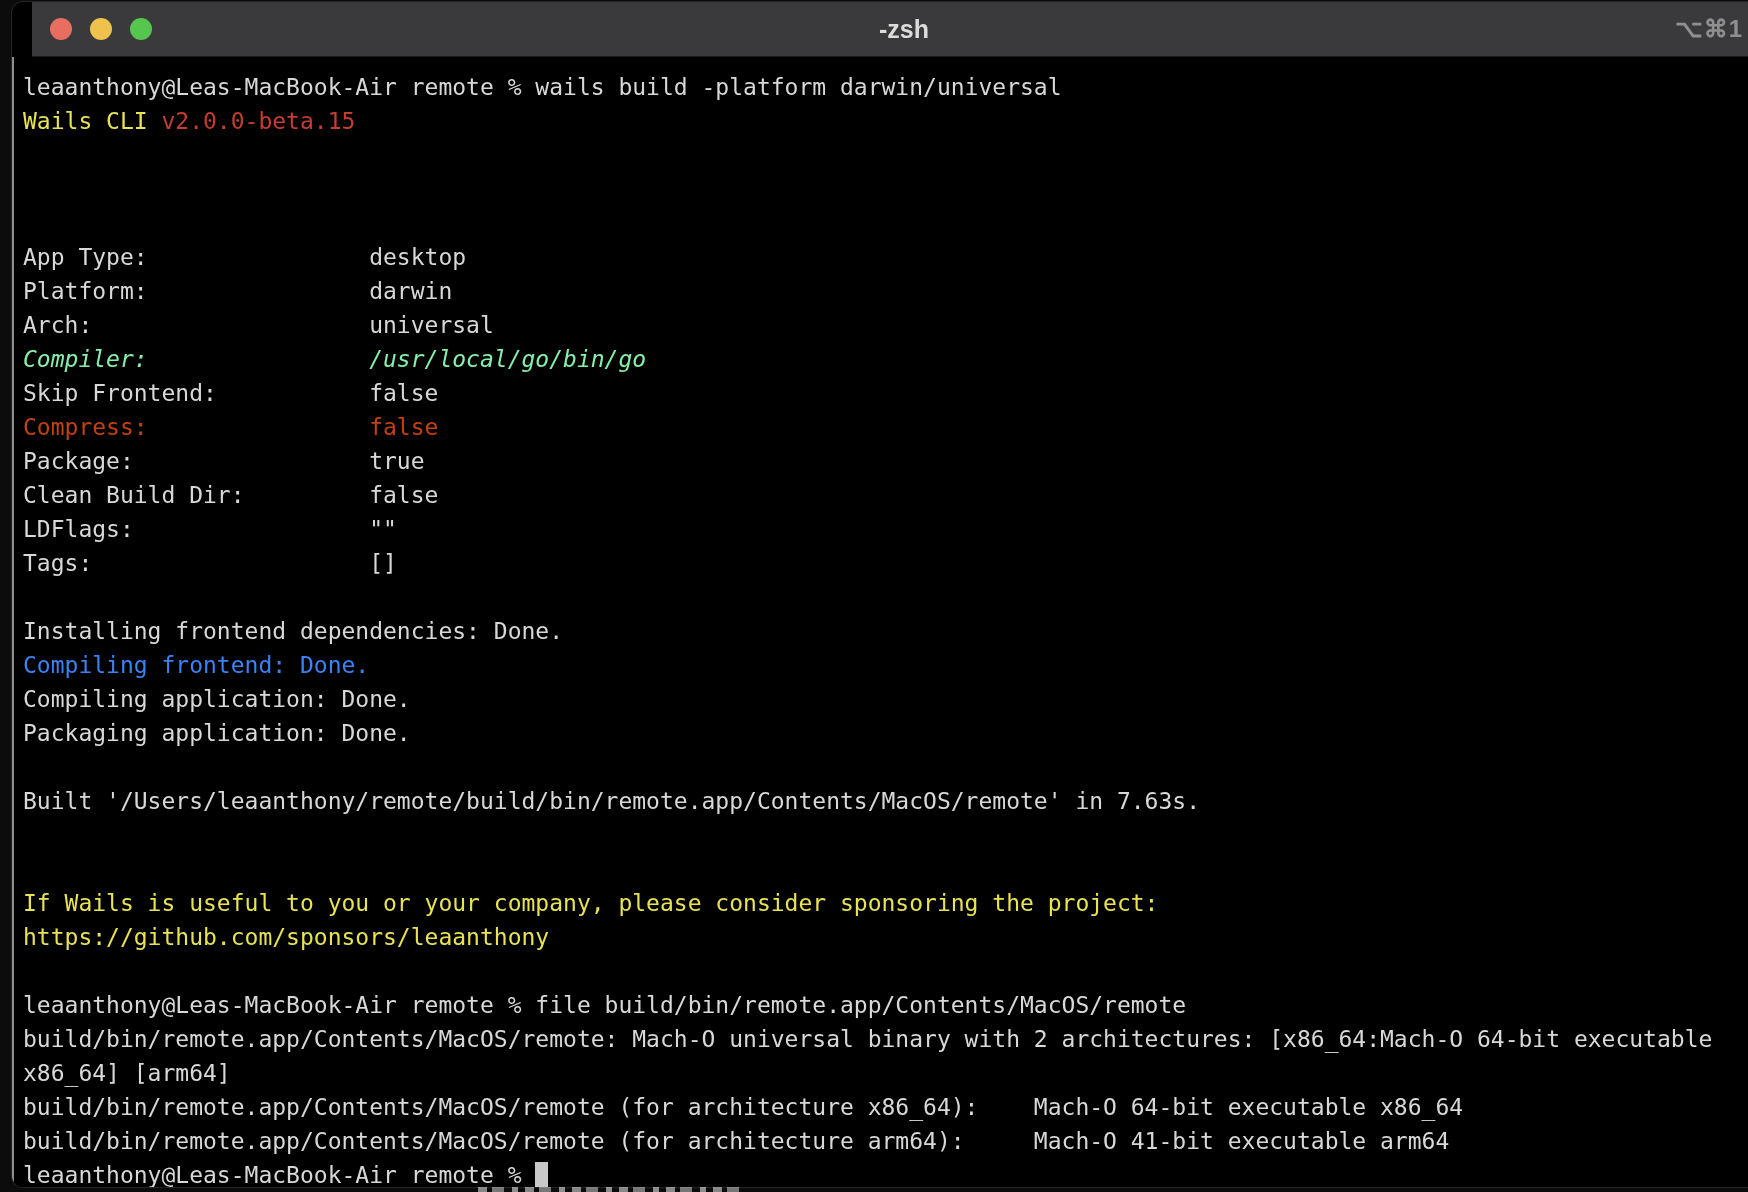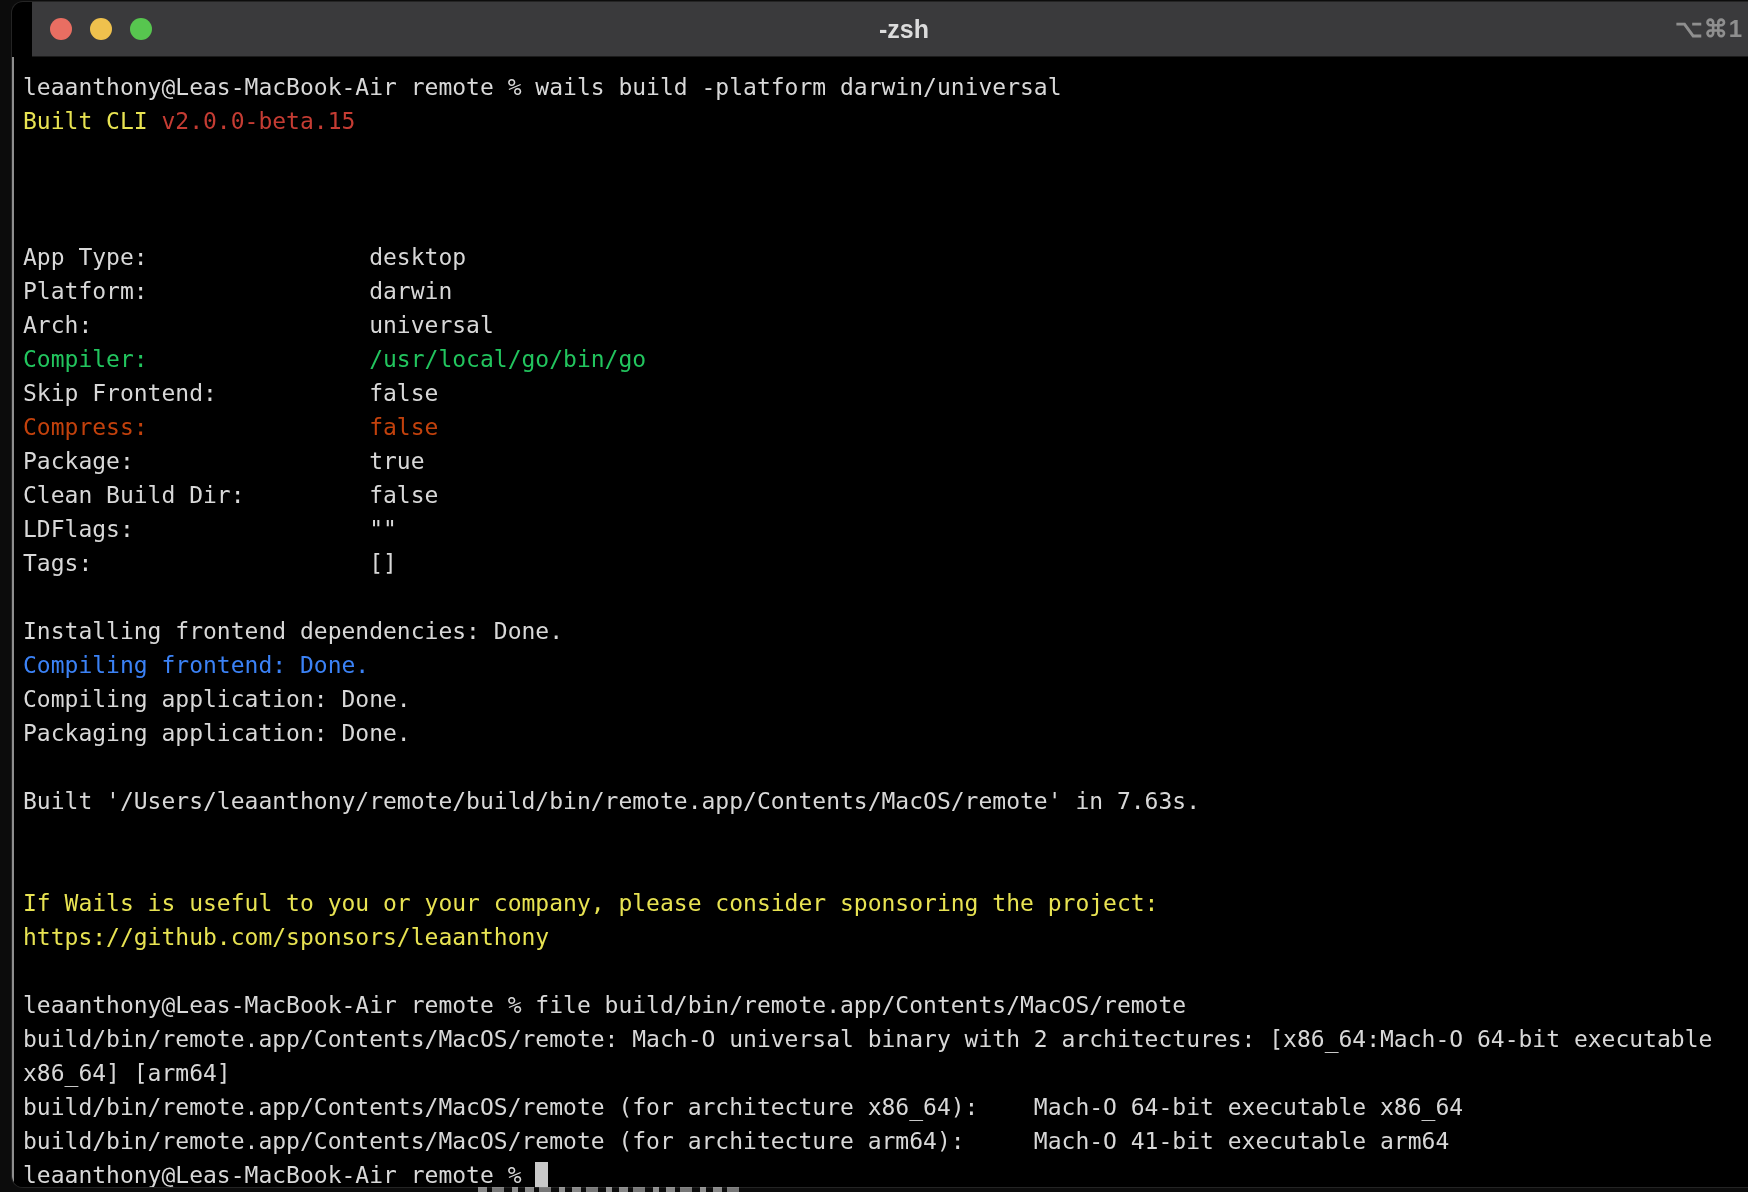--- a/index.html
+++ b/index.html
@@ -99,28 +99,28 @@
     <div class="lights">
       <span class="light" style="background: rgb(233, 110, 98);"></span>
       <span class="light" style="background: rgb(239, 193, 77);"></span>
       <span class="light" style="background: rgb(87, 198, 79);"></span>
     </div>
     <div class="title">-zsh</div>
     <div class="shortcut">⌥⌘1</div>
   </div>
   <div class="content" id="terminal">
       <div class="line"><span style="color: rgb(216, 216, 216);">leaanthony@Leas-MacBook-Air remote % wails build -platform darwin/universal</span></div>
-      <div class="line"><span style="color: rgb(232, 227, 82);">Built CLI </span><span style="color: rgb(197, 60, 51);">v2.0.0-beta.15</span></div>
+      <div class="line"><span style="color: rgb(232, 227, 82);">Wails CLI </span><span style="color: rgb(197, 60, 51);">v2.0.0-beta.15</span></div>
       <div class="line"></div>
       <div class="line"></div>
       <div class="line"></div>
       <div class="line"><span style="color: rgb(216, 216, 216);">App Type:                desktop</span></div>
       <div class="line"><span style="color: rgb(216, 216, 216); text-align: center;">Platform:                darwin</span></div>
       <div class="line"><span style="color: rgb(216, 216, 216);">Arch:                    universal</span></div>
-      <div class="line"><span style="color: #22c55e;">Compiler:                /usr/local/go/bin/go</span></div>
+      <div class="line"><span style="color: #86efac; font-style: italic;">Compiler:                /usr/local/go/bin/go</span></div>
       <div class="line"><span style="color: rgb(216, 216, 216);">Skip Frontend:           false</span></div>
       <div class="line"><span style="color: #c2410c;">Compress:                false</span></div>
       <div class="line"><span style="color: rgb(216, 216, 216);">Package:                 true</span></div>
       <div class="line"><span style="color: rgb(216, 216, 216);">Clean Build Dir:         false</span></div>
       <div class="line"><span style="color: rgb(216, 216, 216);">LDFlags:                 ""</span></div>
       <div class="line"><span style="color: rgb(216, 216, 216);">Tags:                    []</span></div>
       <div class="line"></div>
       <div class="line"><span style="color: rgb(216, 216, 216);">Installing frontend dependencies: Done.</span></div>
       <div class="line"><span style="color: #3b82f6;">Compiling frontend: Done.</span></div>
       <div class="line"><span style="color: rgb(216, 216, 216);">Compiling application: Done.</span></div>

